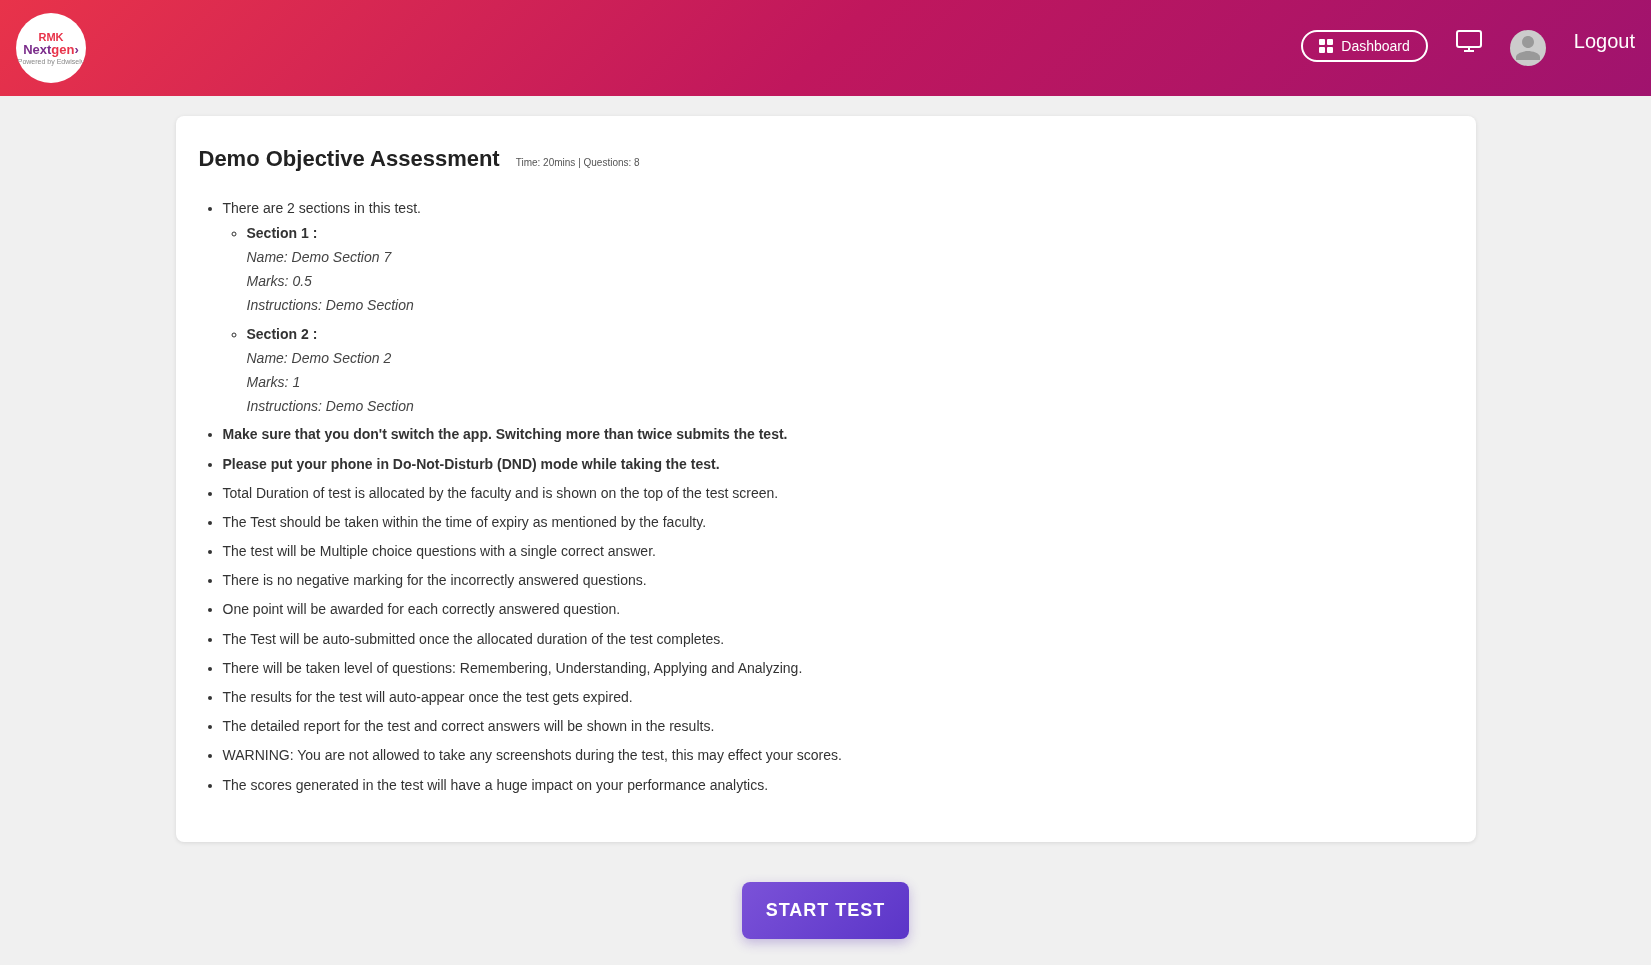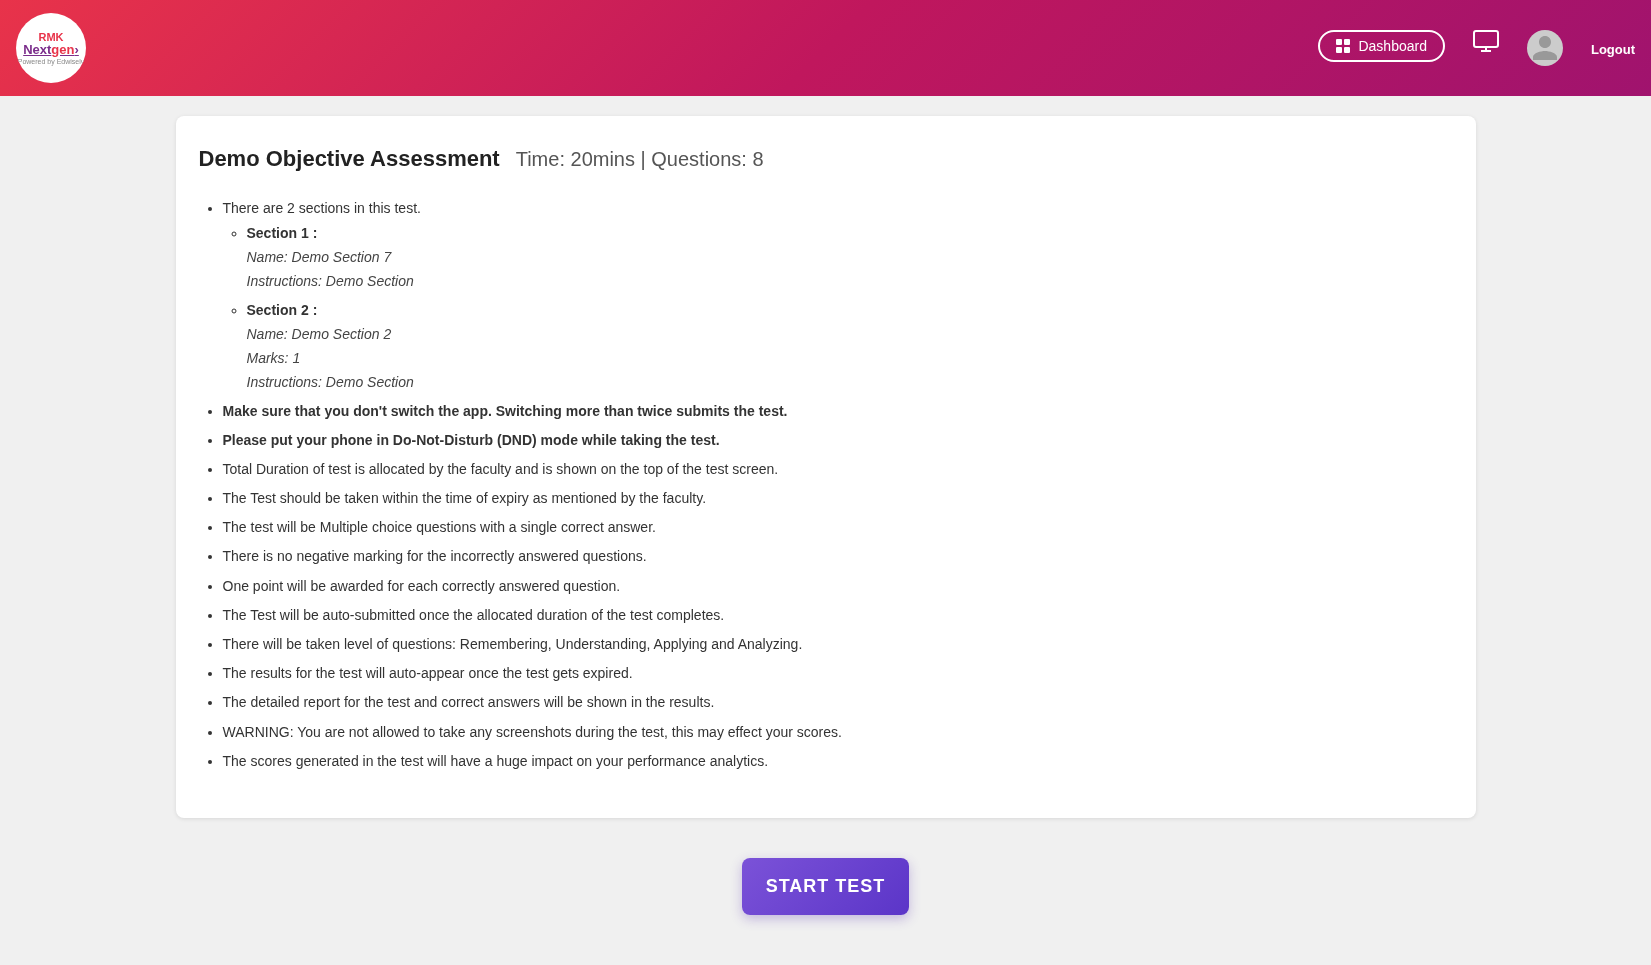--- a/index.html
+++ b/index.html
@@ -37,21 +37,20 @@
       font-size: 11px;
       font-weight: bold;
       color: #e8334a;
       line-height: 1;
     }
     .logo-text-nextgen {
       font-size: 13px;
       font-weight: bold;
       color: #7b2d8b;
       line-height: 1;
-      text-decoration: underline;
     }
     .logo-text-nextgen span {
       color: #e8334a;
     }
     .logo-powered {
       font-size: 7px;
       color: #888;
       margin-top: 2px;
     }
 
@@ -99,24 +98,23 @@
     }
     .avatar svg {
       width: 30px;
       height: 30px;
       fill: #999;
     }
     .logout-btn {
       background: transparent;
       border: none;
       color: white;
-      font-size: 13px;
+      font-size: 20px;
       cursor: pointer;
-      font-weight: 700;
-      margin-top: 12px;
+      font-weight: 400;
     }
 
     
     .main-content {
       max-width: 1300px;
       margin: 20px auto;
       background: white;
       border-radius: 8px;
       padding: 30px 23px 40px;
       box-shadow: 0 1px 4px rgba(0,0,0,0.1);
@@ -127,21 +125,21 @@
       align-items: baseline;
       gap: 16px;
       margin-bottom: 24px;
     }
     .page-title {
       font-size: 22px;
       font-weight: bold;
       color: #222;
     }
     .page-meta {
-      font-size: 20px;
+      font-size: 10px;
       color: #555;
     }
 
     .points-heading {
       font-size: 15px;
       color: #333;
       margin-bottom: 14px;
       font-weight: normal;
     }
 
@@ -244,20 +242,21 @@
 
 
   <ul class="instructions-list">
 
     <li>
       <span>There are 2 sections in this test.</span>
       <ul class="sub-list">
         <li>
           <span class="section-title">Section 1 :</span>
           <span class="section-detail">Name: Demo Section 7</span>
+          <span class="section-detail">Marks: 0.5</span>
           <span class="section-detail">Instructions: Demo Section&nbsp;</span>
         </li>
         <li>
           <span class="section-title">Section 2 :</span>
           <span class="section-detail">Name: Demo Section 2</span>
           <span class="section-detail">Marks: 1</span>
           <span class="section-detail">Instructions: Demo Section</span>
         </li>
       </ul>
     </li>

